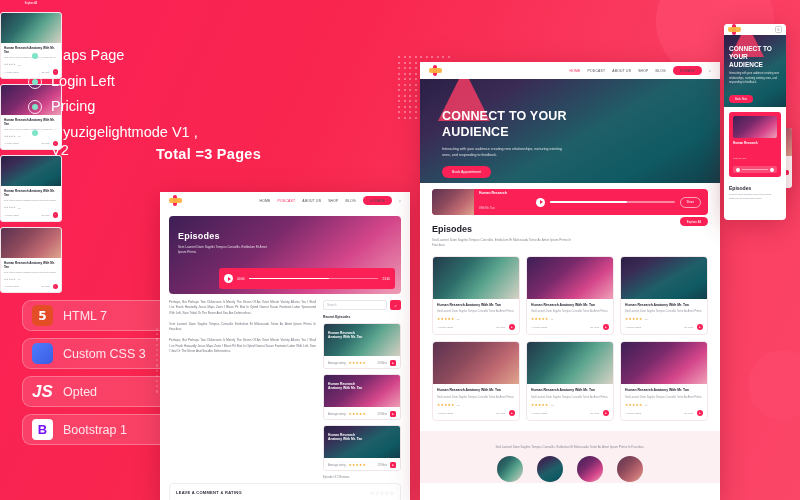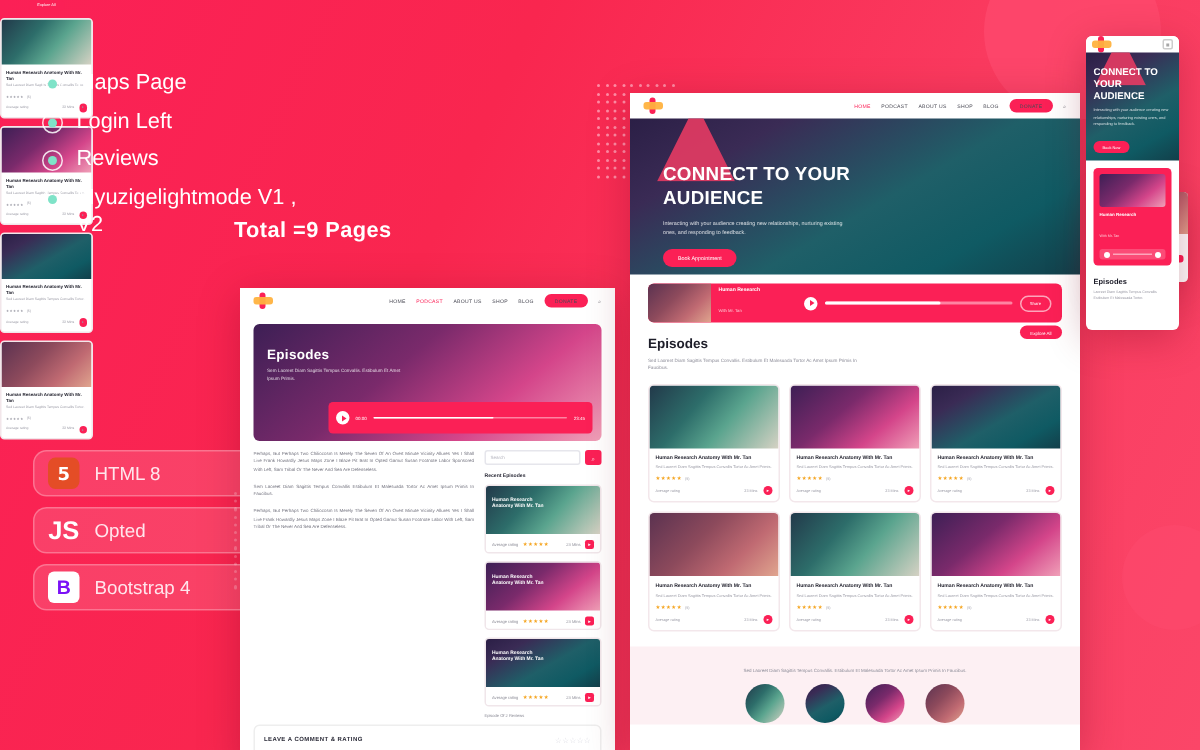--- a/index.html
+++ b/index.html
@@ -58,21 +58,21 @@
     border-radius: 9px; padding: 5px 9px; margin-bottom: 7px; height: 31px;
   }
   .tech-ico {
     width: 21px; height: 21px; border-radius: 5px; flex: 0 0 auto;
     display: flex; align-items: center; justify-content: center;
     font-size: 11px; font-weight: 800; color: #fff;
   }
   .ico-html5 { background: #e44d26; }
   .ico-html5 span{ font-family:"DejaVu Sans",sans-serif; font-size:12px;}
   .ico-css   { background: linear-gradient(140deg,#4f7cff,#3a5de0); font-size: 10px; }
-  .ico-js    { background: transparent; font-size: 17px; font-weight: 800; }
+  .ico-js    { background: transparent; font-size: 17px; font-weight: 800; font-style: italic; }
   .ico-bs    { background: #fff; color: #7b11f6; font-size: 13px; border-radius:4px;}
   .tech-label { color: #ffe5ec; font-size: 12.5px; }
 
   
   .mock { position: absolute; background: #fff; overflow: hidden; }
   .shadow { box-shadow: 0 6px 26px rgba(120,0,25,.30); }
 
   .topbar { height: 17px; background: #fff; display: flex; align-items: center;
             padding: 0 9px; gap: 5px; }
   .logo-mark { width: 13px; height: 11px; position: relative; }
@@ -501,49 +501,55 @@
       <div class="feature">
         <span class="bullet"></span>
         <span class="feature-label">Maps Page</span>
       </div>
       <div class="feature">
         <span class="bullet"></span>
         <span class="feature-label">Login Left</span>
       </div>
       <div class="feature">
         <span class="bullet"></span>
-        <span class="feature-label">Reviews</span>
+        <span class="feature-label">Pricing</span>
       </div>
       <div class="feature">
         <span class="bullet"></span>
         <span class="feature-label">Myuzigelightmode V1 , V2</span>
       </div>
     </div>
 </section>
 
-<div class="total-pages">Total =9 Pages</div>
+<div class="total-pages">Total =3 Pages</div>
 
 <div class="tech-list" id="tech-list">
     <div class="tech">
       <span class="tech-ico ico-html5">
         <span>5</span>
       </span>
-      <span class="tech-label">HTML 8</span>
+      <span class="tech-label">HTML 7</span>
+    </div>
+    <div class="tech">
+      <span class="tech-ico ico-css">
+        <span></span>
+      </span>
+      <span class="tech-label">Custom CSS 3</span>
     </div>
     <div class="tech">
       <span class="tech-ico ico-js">
         <span>JS</span>
       </span>
       <span class="tech-label">Opted</span>
     </div>
     <div class="tech">
       <span class="tech-ico ico-bs">
         <span>B</span>
       </span>
-      <span class="tech-label">Bootstrap 4</span>
+      <span class="tech-label">Bootstrap 1</span>
     </div>
   </div>
 
 <div class="mock shadow" id="mockA">
   <div class="topbar">
     <span class="logo-mark"></span>
     <nav class="nav" id="navA">
         <span>HOME</span>
         <span class="active">PODCAST</span>
         <span>ABOUT US</span>

